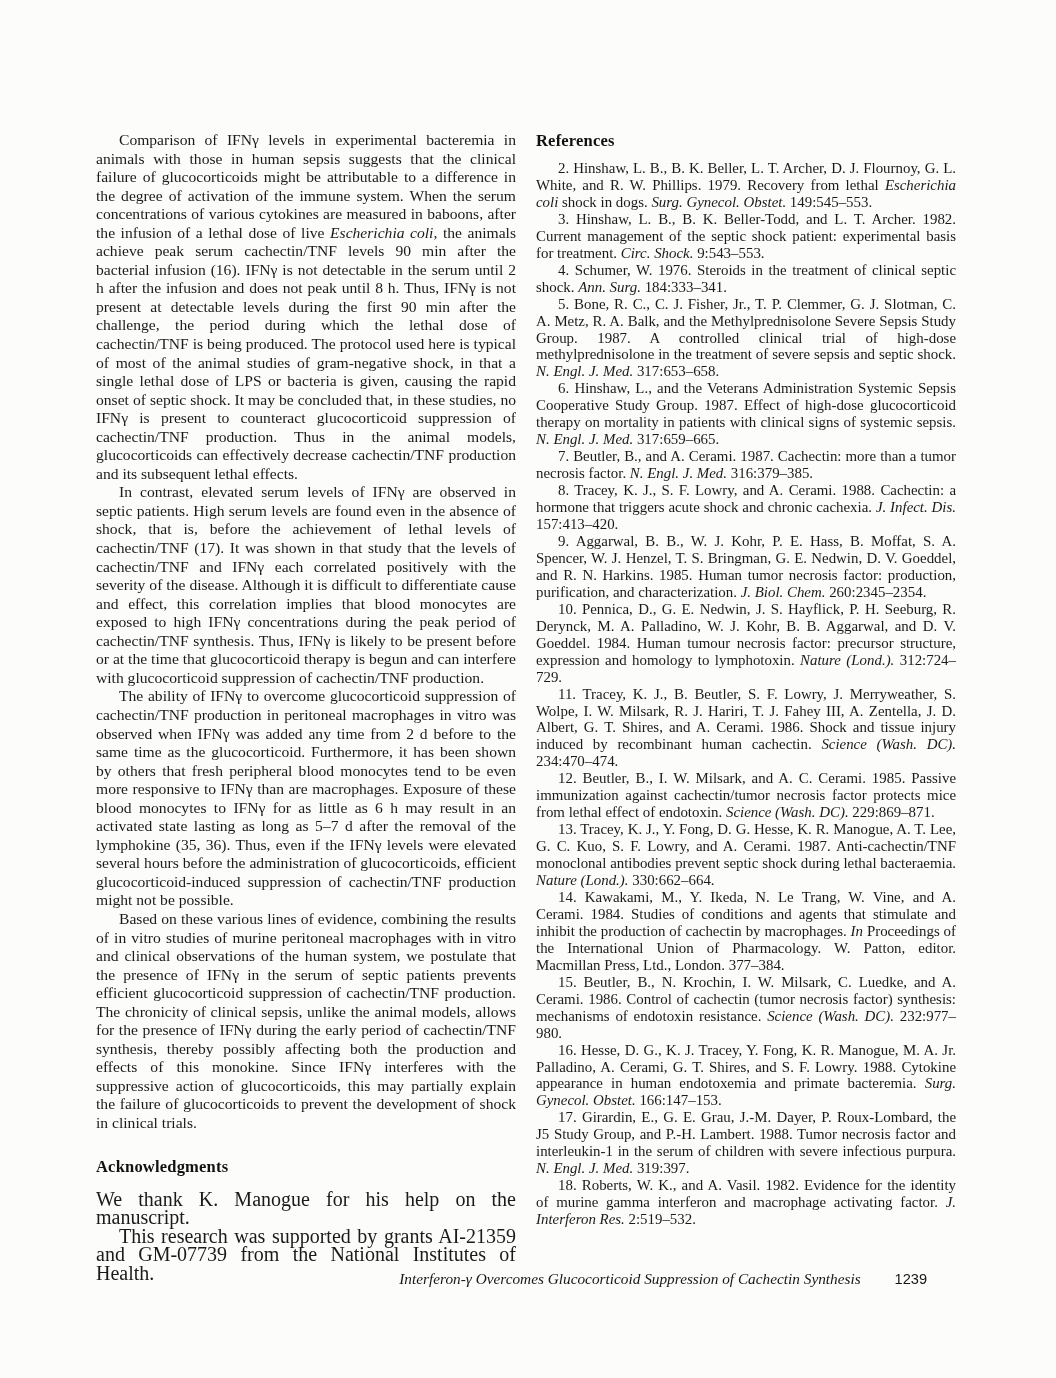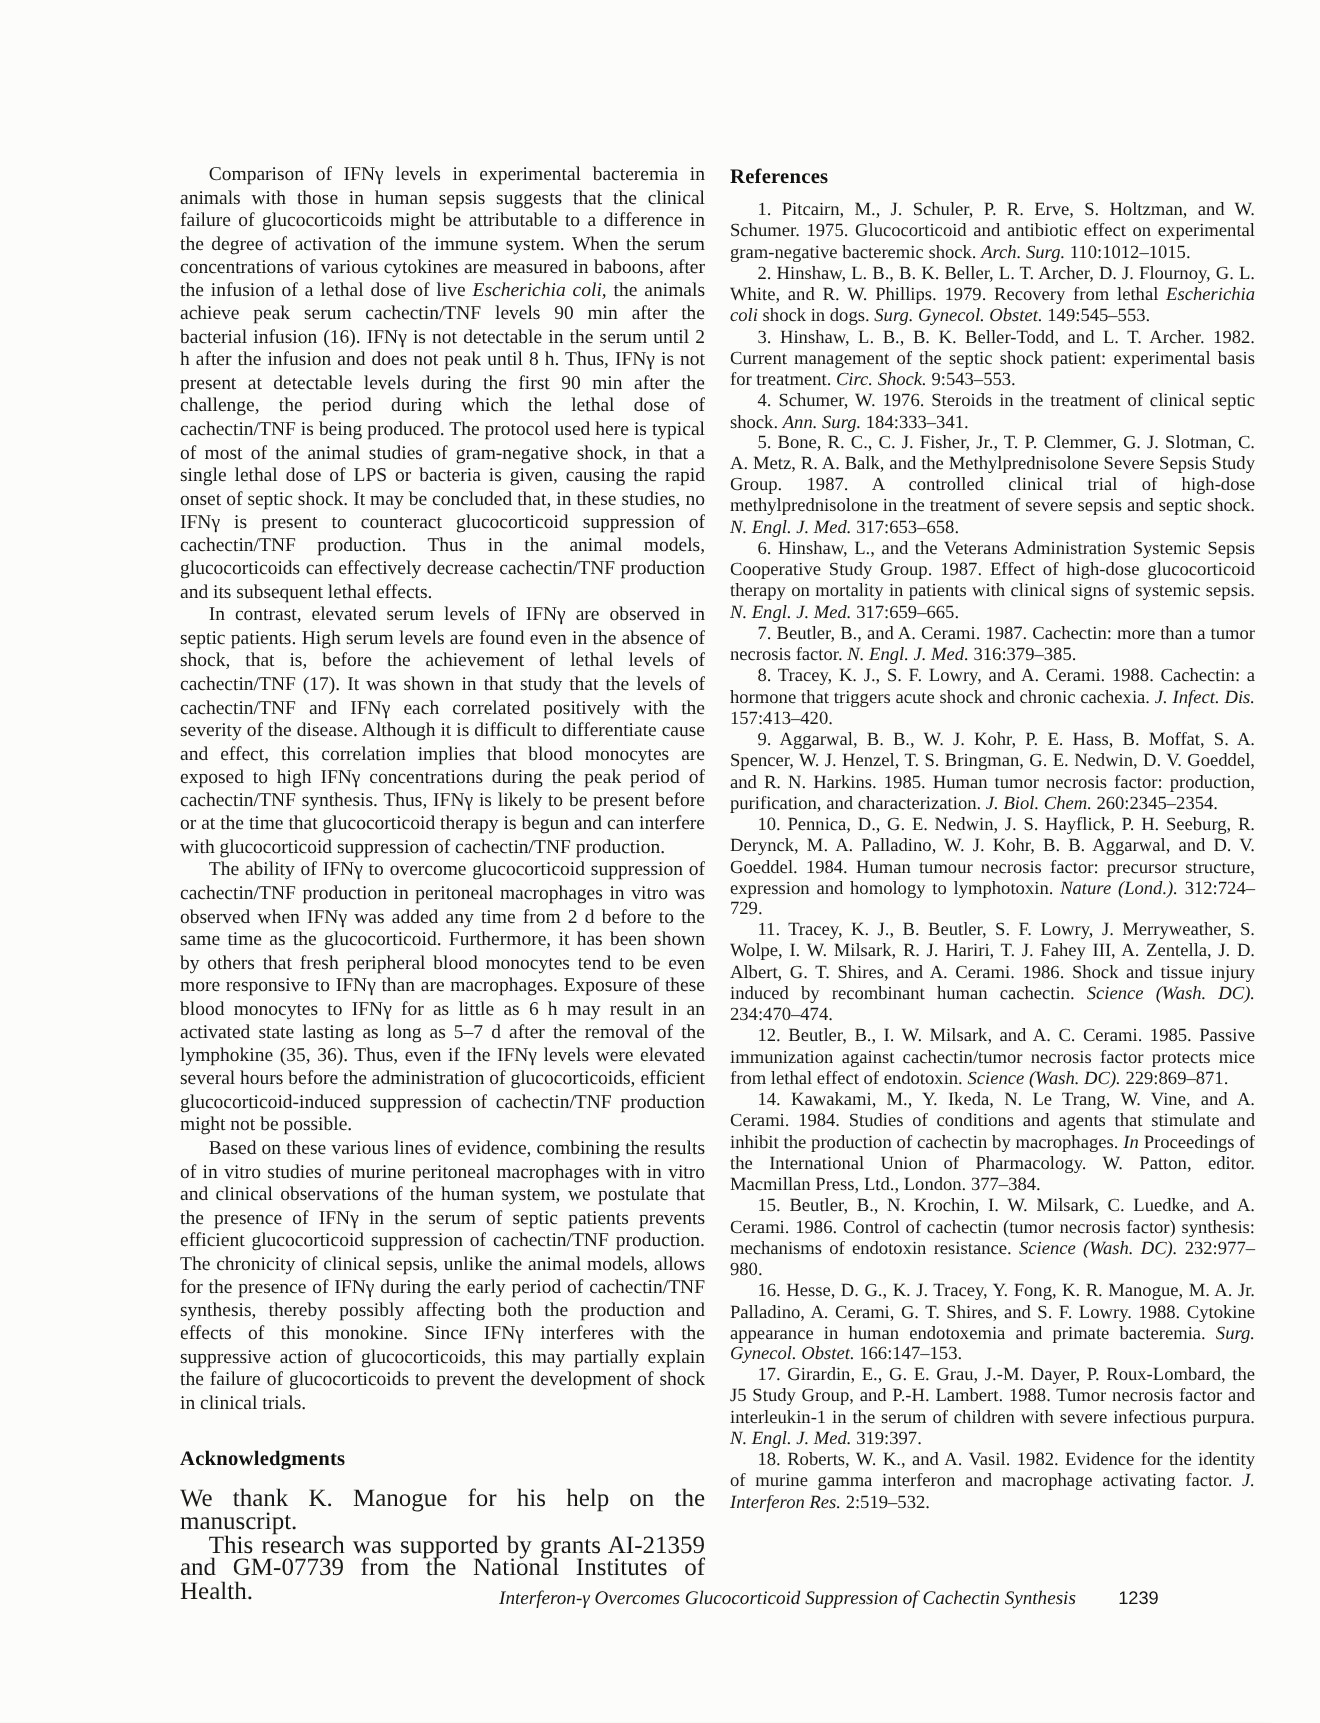--- a/index.html
+++ b/index.html
@@ -15,21 +15,20 @@
     background: #fcfcfa;
     color: #1a1a1a;
     overflow: hidden;
   }
   .columns {
     position: absolute;
     top: 131px; left: 96px;
     width: 860px;
     display: flex;
     gap: 20px;
-    margin-left: 48px;
   }
   .column { width: 420px; }
 
   .para {
     margin: 0;
     text-indent: 23px;
     text-align: justify;
     font-size: 15.6px;
     line-height: 18.55px;
   }
@@ -95,32 +94,32 @@
       <div class="ack-block">
           <p class="para">We thank K. Manogue for his help on the manuscript.</p>
           <p class="para">This research was supported by grants AI-21359 and GM-07739 from the National Institutes of Health.</p>
         </div>
     </section>
 
     <section class="column">
       <h2 class="ref-heading">References</h2>
 
       <div>
-          <p class="ref">1. Pitcairn, M., J. Schuler, P. R. Erve, S. Holtzman, and W. Schumer. 1975. Glucocorticoid and antibiotic effect on experimental gram-negative bacteremic shock. <i>Arch. Surg.</i> 110:1012–1015.</p>
           <p class="ref">2. Hinshaw, L. B., B. K. Beller, L. T. Archer, D. J. Flournoy, G. L. White, and R. W. Phillips. 1979. Recovery from lethal <i>Escherichia coli</i> shock in dogs. <i>Surg. Gynecol. Obstet.</i> 149:545–553.</p>
           <p class="ref">3. Hinshaw, L. B., B. K. Beller-Todd, and L. T. Archer. 1982. Current management of the septic shock patient: experimental basis for treatment. <i>Circ. Shock.</i> 9:543–553.</p>
           <p class="ref">4. Schumer, W. 1976. Steroids in the treatment of clinical septic shock. <i>Ann. Surg.</i> 184:333–341.</p>
           <p class="ref">5. Bone, R. C., C. J. Fisher, Jr., T. P. Clemmer, G. J. Slotman, C. A. Metz, R. A. Balk, and the Methylprednisolone Severe Sepsis Study Group. 1987. A controlled clinical trial of high-dose methylprednisolone in the treatment of severe sepsis and septic shock. <i>N. Engl. J. Med.</i> 317:653–658.</p>
           <p class="ref">6. Hinshaw, L., and the Veterans Administration Systemic Sepsis Cooperative Study Group. 1987. Effect of high-dose glucocorticoid therapy on mortality in patients with clinical signs of systemic sepsis. <i>N. Engl. J. Med.</i> 317:659–665.</p>
           <p class="ref">7. Beutler, B., and A. Cerami. 1987. Cachectin: more than a tumor necrosis factor. <i>N. Engl. J. Med.</i> 316:379–385.</p>
           <p class="ref">8. Tracey, K. J., S. F. Lowry, and A. Cerami. 1988. Cachectin: a hormone that triggers acute shock and chronic cachexia. <i>J. Infect. Dis.</i> 157:413–420.</p>
           <p class="ref">9. Aggarwal, B. B., W. J. Kohr, P. E. Hass, B. Moffat, S. A. Spencer, W. J. Henzel, T. S. Bringman, G. E. Nedwin, D. V. Goeddel, and R. N. Harkins. 1985. Human tumor necrosis factor: production, purification, and characterization. <i>J. Biol. Chem.</i> 260:2345–2354.</p>
           <p class="ref">10. Pennica, D., G. E. Nedwin, J. S. Hayflick, P. H. Seeburg, R. Derynck, M. A. Palladino, W. J. Kohr, B. B. Aggarwal, and D. V. Goeddel. 1984. Human tumour necrosis factor: precursor structure, expression and homology to lymphotoxin. <i>Nature (Lond.).</i> 312:724–729.</p>
           <p class="ref">11. Tracey, K. J., B. Beutler, S. F. Lowry, J. Merryweather, S. Wolpe, I. W. Milsark, R. J. Hariri, T. J. Fahey III, A. Zentella, J. D. Albert, G. T. Shires, and A. Cerami. 1986. Shock and tissue injury induced by recombinant human cachectin. <i>Science (Wash. DC).</i> 234:470–474.</p>
           <p class="ref">12. Beutler, B., I. W. Milsark, and A. C. Cerami. 1985. Passive immunization against cachectin/tumor necrosis factor protects mice from lethal effect of endotoxin. <i>Science (Wash. DC).</i> 229:869–871.</p>
+          <p class="ref">13. Tracey, K. J., Y. Fong, D. G. Hesse, K. R. Manogue, A. T. Lee, G. C. Kuo, S. F. Lowry, and A. Cerami. 1987. Anti-cachectin/TNF monoclonal antibodies prevent septic shock during lethal bacteraemia. <i>Nature (Lond.).</i> 330:662–664.</p>
           <p class="ref">14. Kawakami, M., Y. Ikeda, N. Le Trang, W. Vine, and A. Cerami. 1984. Studies of conditions and agents that stimulate and inhibit the production of cachectin by macrophages. <i>In</i> Proceedings of the International Union of Pharmacology. W. Patton, editor. Macmillan Press, Ltd., London. 377–384.</p>
           <p class="ref">15. Beutler, B., N. Krochin, I. W. Milsark, C. Luedke, and A. Cerami. 1986. Control of cachectin (tumor necrosis factor) synthesis: mechanisms of endotoxin resistance. <i>Science (Wash. DC).</i> 232:977–980.</p>
           <p class="ref">16. Hesse, D. G., K. J. Tracey, Y. Fong, K. R. Manogue, M. A. Jr. Palladino, A. Cerami, G. T. Shires, and S. F. Lowry. 1988. Cytokine appearance in human endotoxemia and primate bacteremia. <i>Surg. Gynecol. Obstet.</i> 166:147–153.</p>
           <p class="ref">17. Girardin, E., G. E. Grau, J.-M. Dayer, P. Roux-Lombard, the J5 Study Group, and P.-H. Lambert. 1988. Tumor necrosis factor and interleukin-1 in the serum of children with severe infectious purpura. <i>N. Engl. J. Med.</i> 319:397.</p>
           <p class="ref">18. Roberts, W. K., and A. Vasil. 1982. Evidence for the identity of murine gamma interferon and macrophage activating factor. <i>J. Interferon Res.</i> 2:519–532.</p>
         </div>
     </section>
 
   </div>
 

